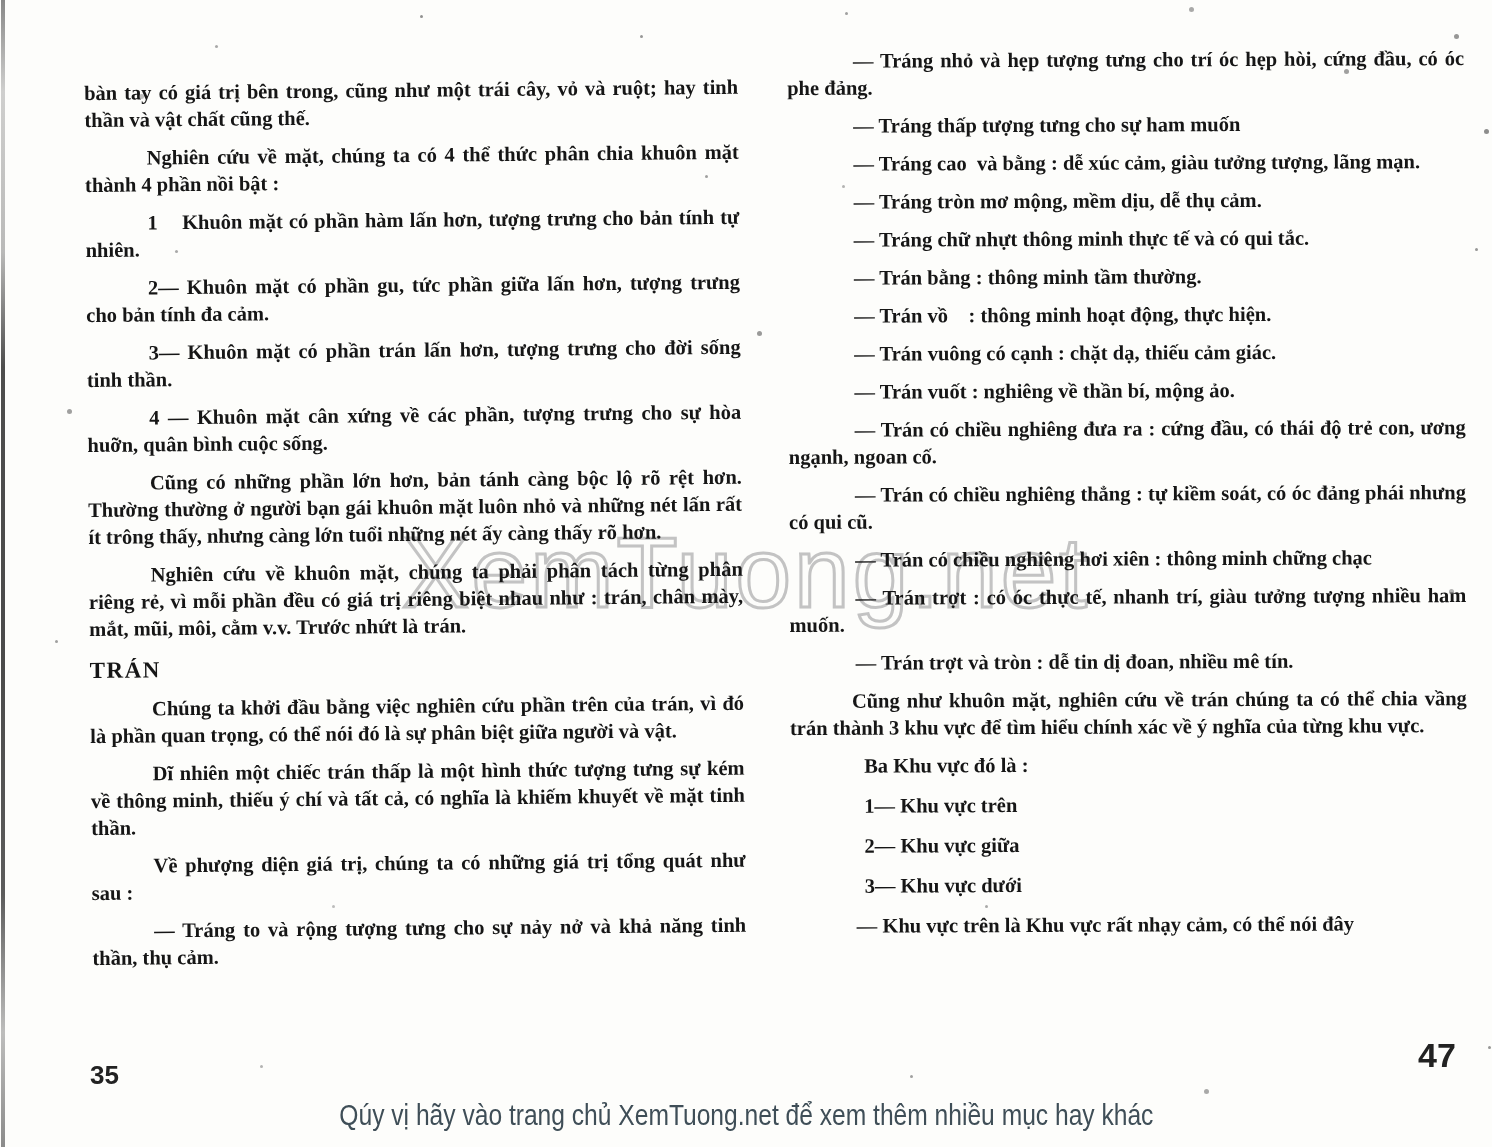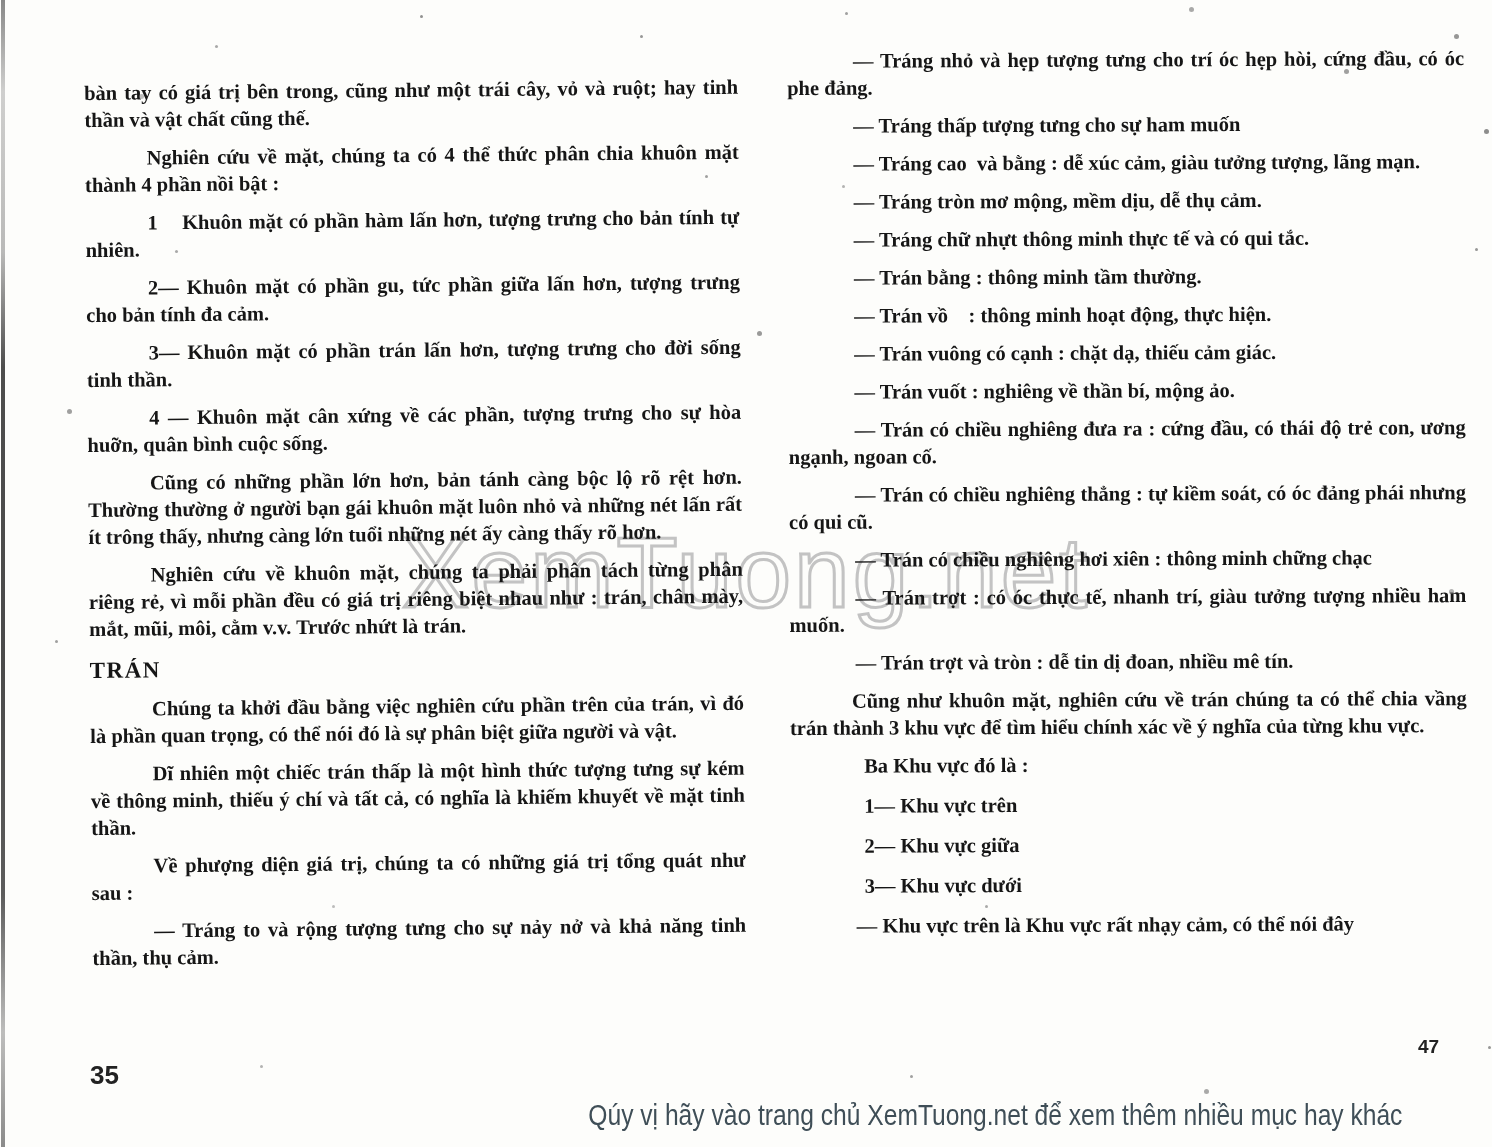--- a/index.html
+++ b/index.html
@@ -57,24 +57,24 @@
   .plain{text-indent:74px;text-align:left;margin-bottom:13px;}
   .heading{
     text-indent:0;text-align:left;font-size:23px;letter-spacing:1.5px;
     margin:14px 0 12px 0;
   }
 
   
   .pn{position:absolute;z-index:2;font-family:"Liberation Sans","DejaVu Sans",sans-serif;
       font-weight:700;color:#222;}
   .pn-left{left:90px;top:1060px;font-size:26px;}
-  .pn-right{left:1418px;top:1036px;font-size:19px;}
+  .pn-right{left:1418px;top:1036px;font-size:34px;}
 
   
-  .footer-wrap{position:absolute;left:0;top:1098px;width:1492px;text-align:right;z-index:2;}
+  .footer-wrap{position:absolute;left:0;top:1098px;width:1492px;text-align:center;z-index:2;}
   .footer-text{
     display:inline-block;transform:scaleX(0.82);transform-origin:center;
     font-family:"Liberation Sans","DejaVu Sans",sans-serif;
     font-size:30px;font-weight:400;color:#3f4e57;letter-spacing:0;
     white-space:nowrap;
   }
 </style>
 </head>
 <body>
 

